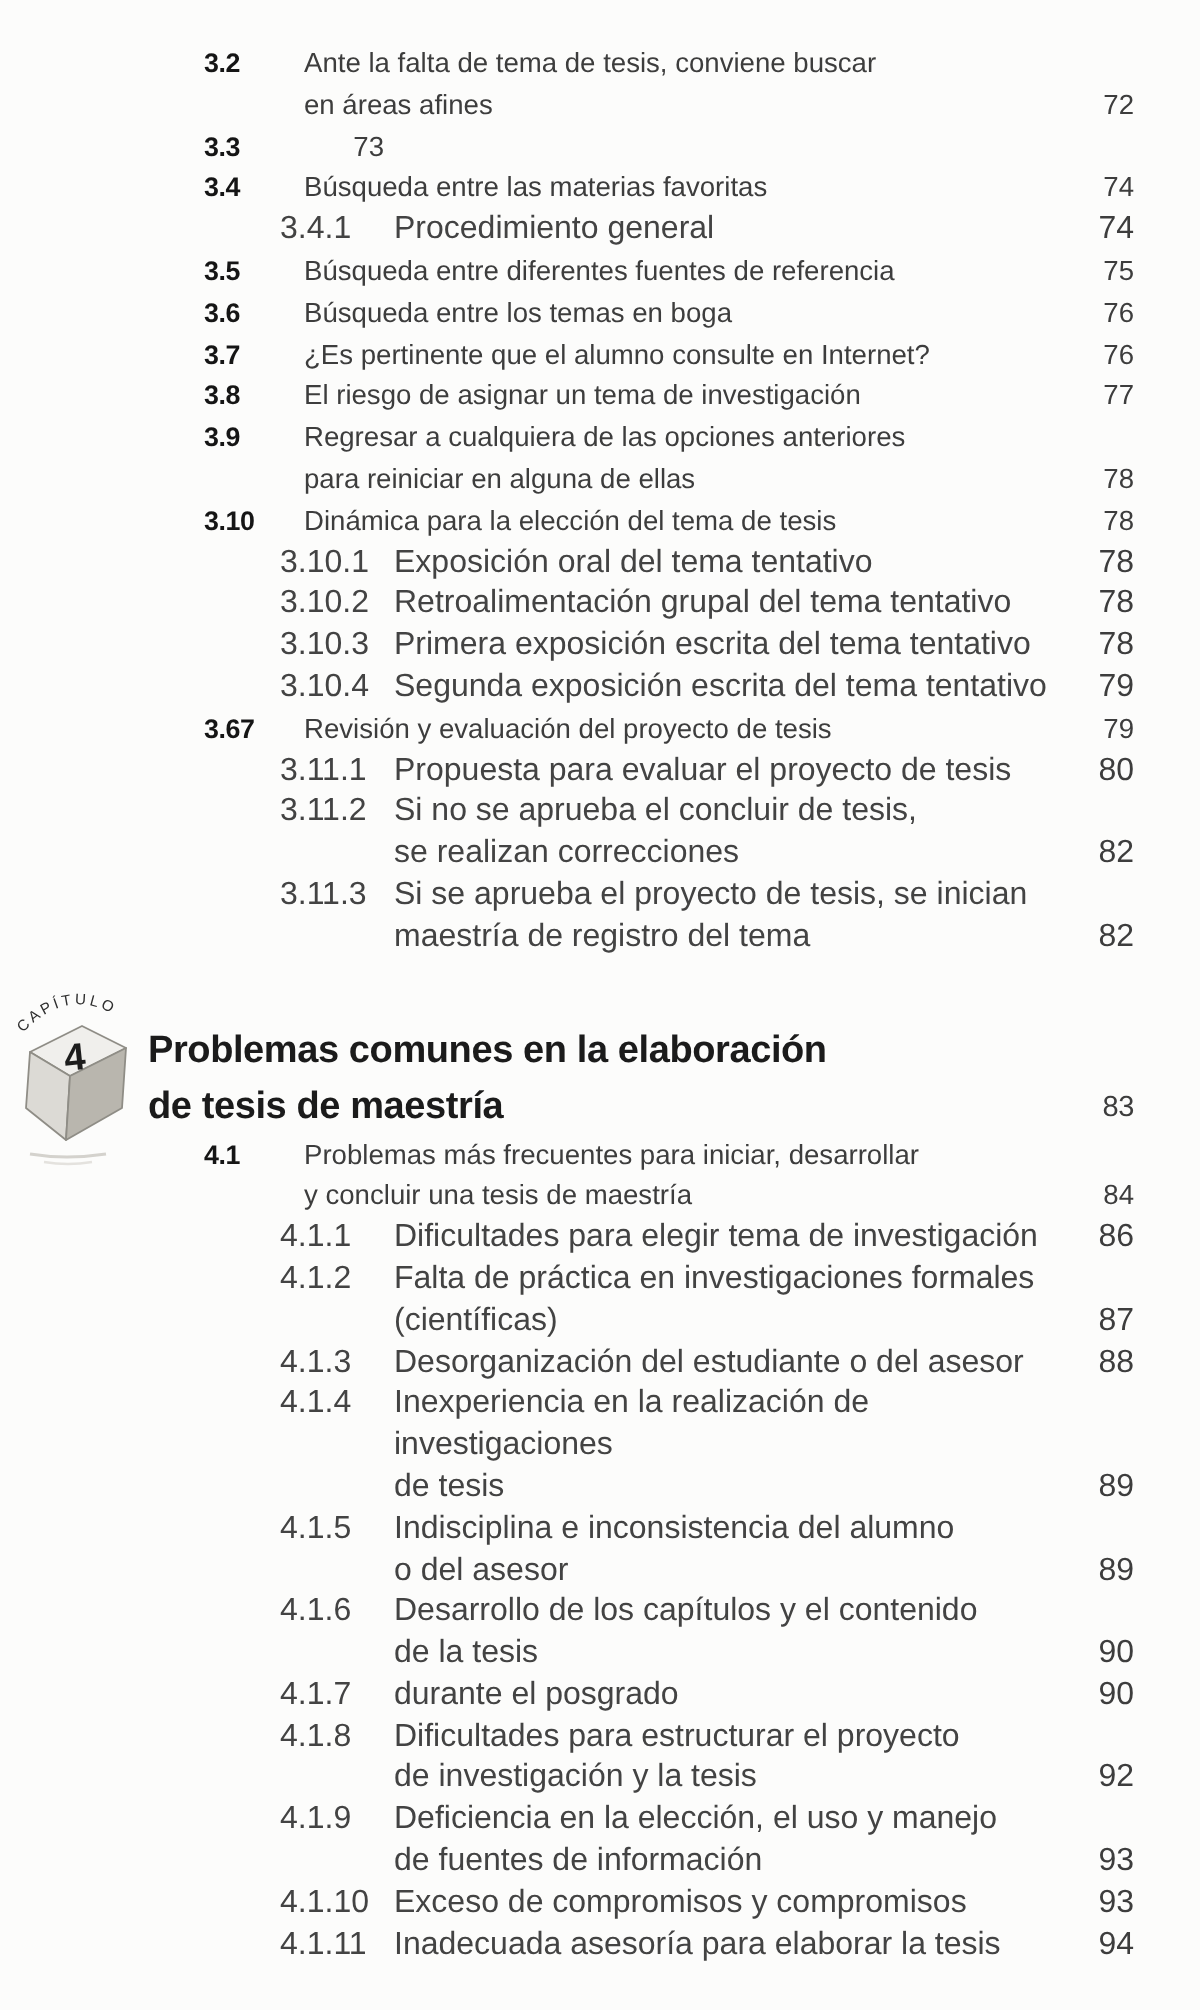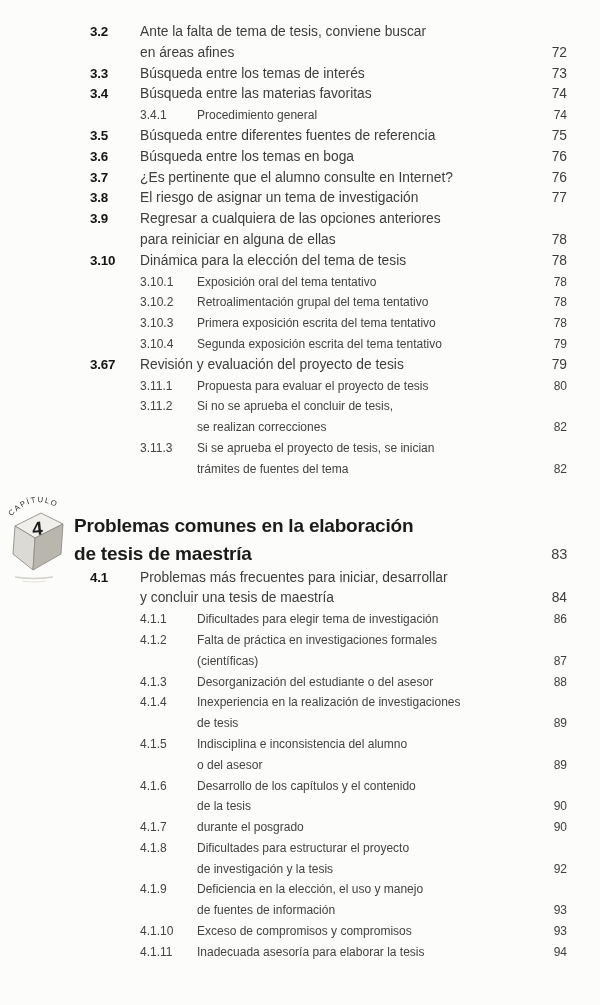--- a/index.html
+++ b/index.html
@@ -16,23 +16,23 @@
     overflow: hidden;
     color: #3d3d3d;
   }
   .toc-list { margin-left: 90px; margin-right: 33px; }
   .toc-top  { padding-top: 22px; }
 
   .toc-row { display: flex; }
   .toc-row .num { flex: 0 0 50px; }
 
   .lvl1 { font-size: 13.8px; line-height: 20.8px; color: #3d3d3d; }
-  .lvl1 .num { font-weight: bold; color: #151515; letter-spacing: -0.2px; font-size: 13.4px; }
-
-  .lvl2 { font-size: 12px; line-height: 20.8px; padding-left: 50px; color: #434343; }
+  .lvl1 .num { font-weight: bold; color: #151515; letter-spacing: -0.2px; font-size: 13.4px; margin-left: 12px; }
+
+  .lvl2 { font-size: 16px; line-height: 20.8px; padding-left: 50px; color: #434343; }
   .lvl2 .num { flex: 0 0 57px; font-weight: normal; color: #434343; }
 
   .toc-row .body { flex: 1; min-width: 0; }
   .toc-row .line { display: flex; justify-content: space-between; }
   .toc-row .pg { flex: 0 0 40px; text-align: right; color: #3d3d3d; }
 
   .chapter-heading {
     position: relative;
     margin: 32px 33px 0 74px;
   }
@@ -66,21 +66,20 @@
           <div class="line">
             <span class="txt">en áreas afines</span>
             <span class="pg">72</span>
           </div>
         </div>
       </div>
       <div class="toc-row lvl1">
         <span class="num">3.3</span>
         <div class="body">
           <div class="line">
-            <span class="txt">Búsqueda entre los temas de interés</span>
             <span class="pg">73</span>
           </div>
         </div>
       </div>
       <div class="toc-row lvl1">
         <span class="num">3.4</span>
         <div class="body">
           <div class="line">
             <span class="txt">Búsqueda entre las materias favoritas</span>
             <span class="pg">74</span>
@@ -222,21 +221,21 @@
         </div>
       </div>
       <div class="toc-row lvl2">
         <span class="num">3.11.3</span>
         <div class="body">
           <div class="line">
             <span class="txt">Si se aprueba el proyecto de tesis, se inician</span>
             <span class="pg"></span>
           </div>
           <div class="line">
-            <span class="txt">trámites de fuentes del tema</span>
+            <span class="txt">maestría de registro del tema</span>
             <span class="pg">82</span>
           </div>
         </div>
       </div>
     </div>
 
   <div class="chapter-heading">
     <div class="chapter-badge">
       <svg viewBox="0 0 64 102" width="64" height="102">
         <defs>

